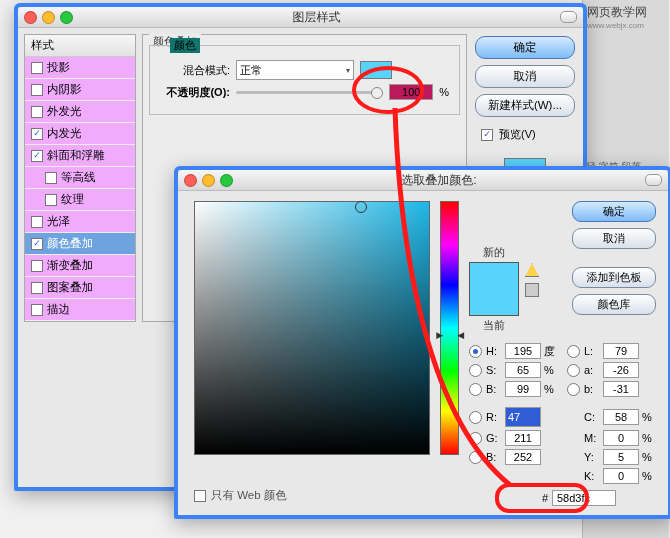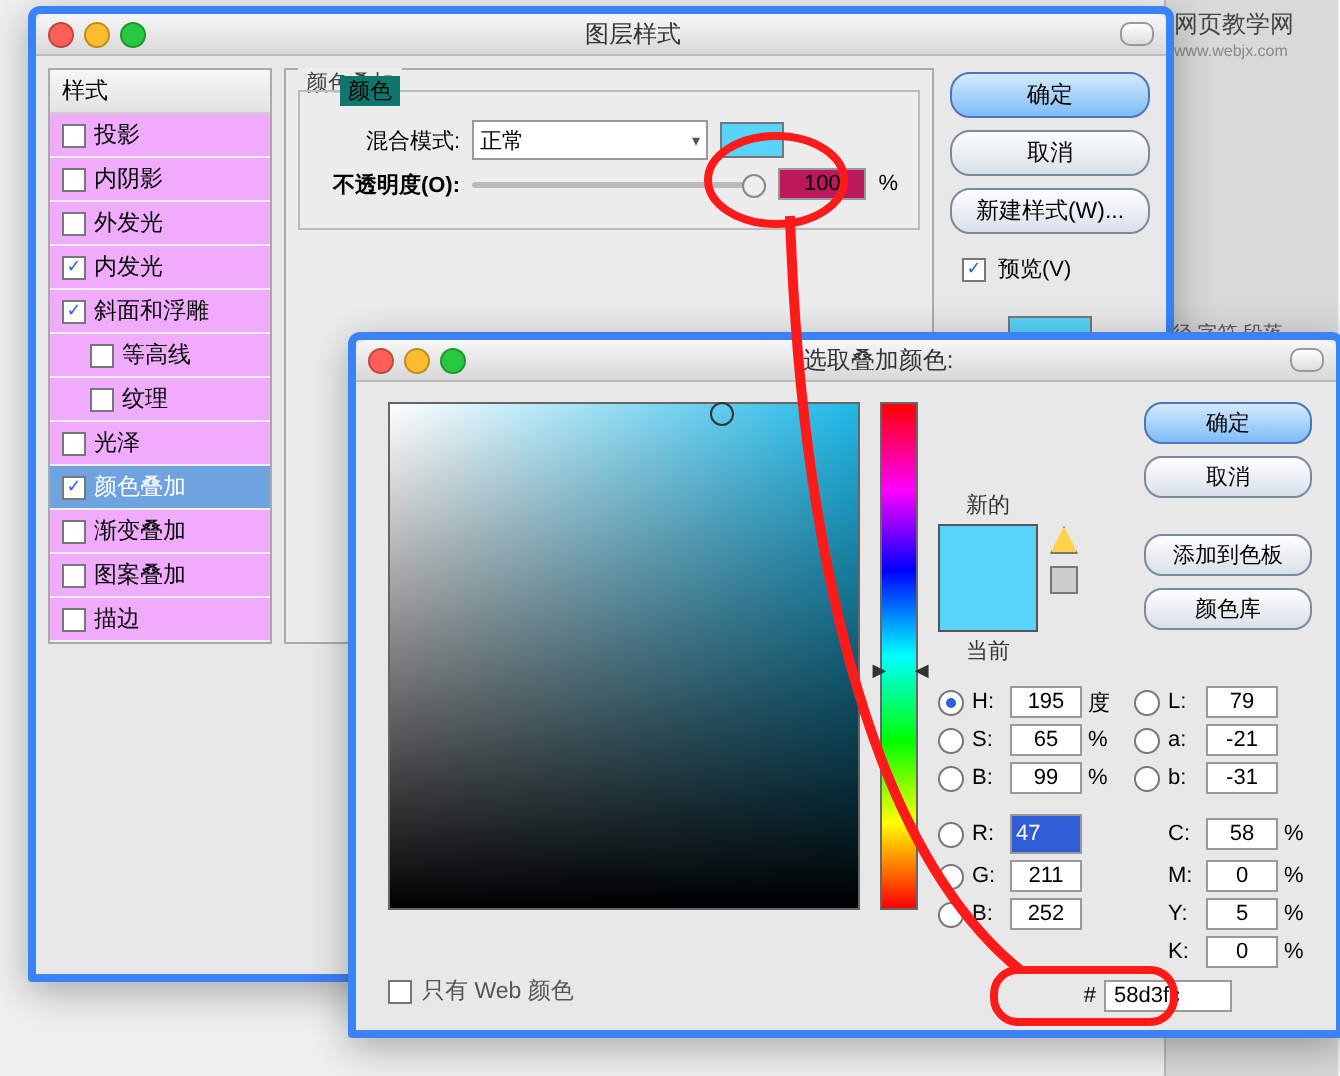--- a/index.html
+++ b/index.html
@@ -374,21 +374,21 @@
         <span>L:</span>
         <span class="val">79</span>
         <span></span>
 
         <span class="rad"></span>
         <span>S:</span>
         <span class="val">65</span>
         <span>%</span>
         <span class="rad"></span>
         <span>a:</span>
-        <span class="val">-21</span>
+        <span class="val">-26</span>
         <span></span>
 
         <span class="rad"></span>
         <span>B:</span>
         <span class="val">99</span>
         <span>%</span>
         <span class="rad"></span>
         <span>b:</span>
         <span class="val">-31</span>
         <span></span>

